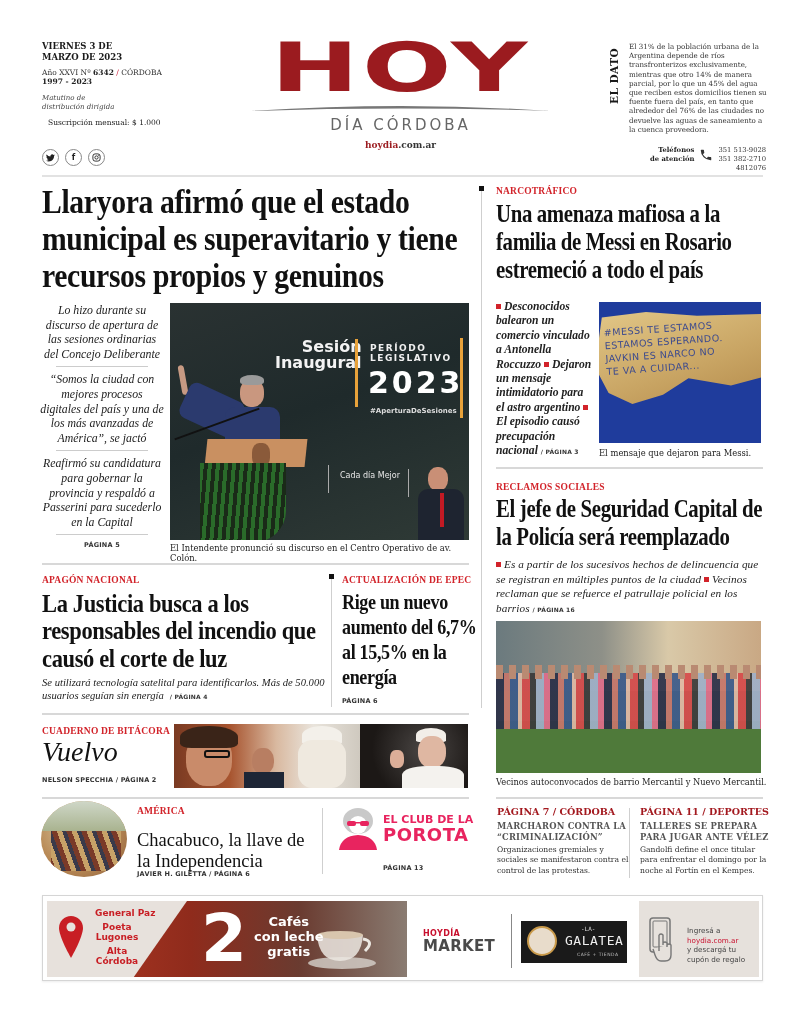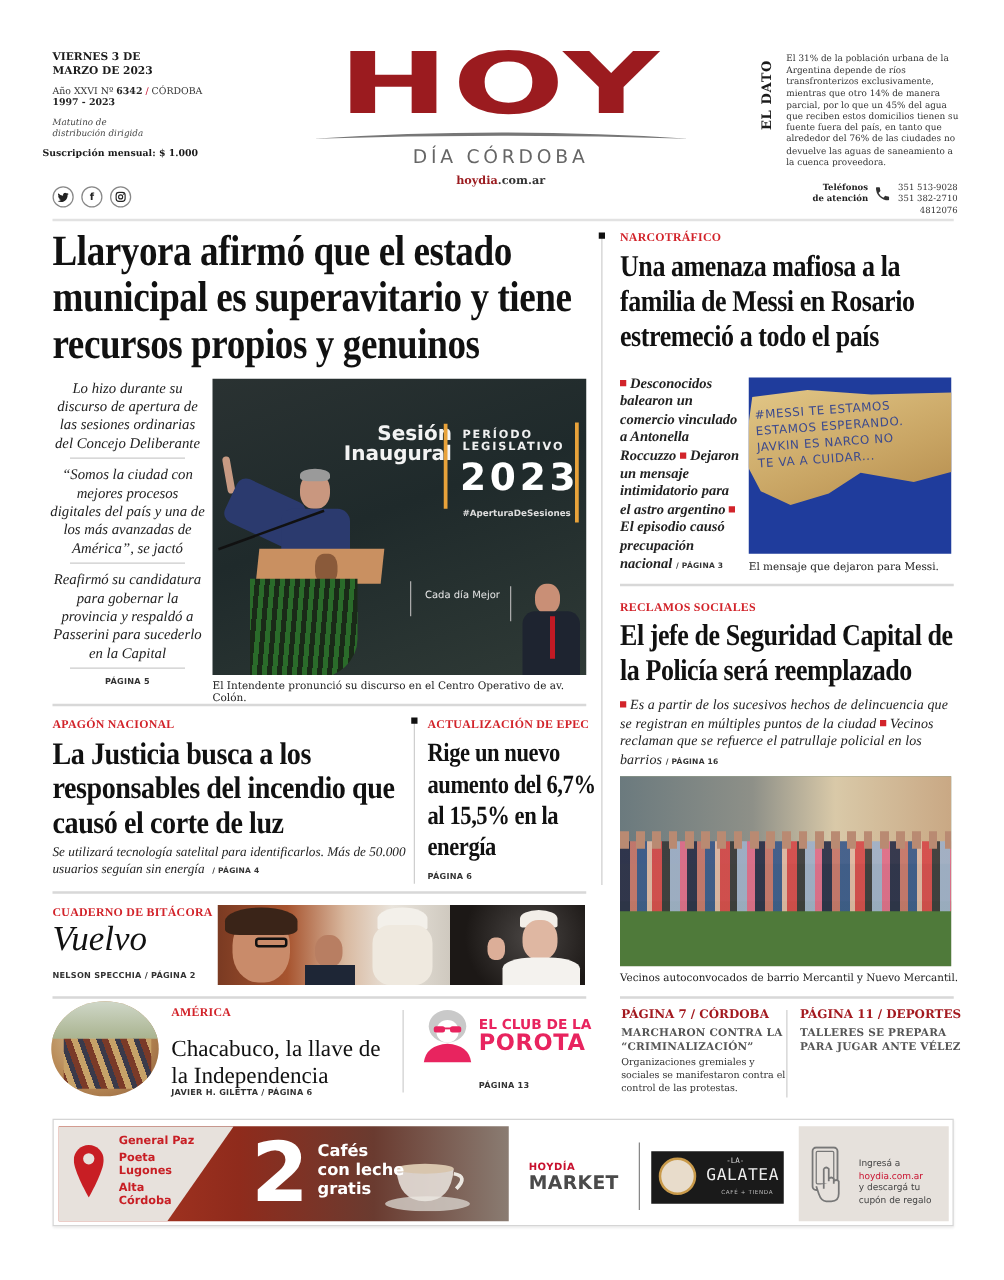--- a/index.html
+++ b/index.html
@@ -14,21 +14,21 @@
   .rule { position: absolute; background: #d8d8d8; }
   .vrule { position: absolute; background: #cfcfcf; width: 1px; }
   .bullet { display: inline-block; width: 5px; height: 5px; background: #d2232a; margin-right: 3px; vertical-align: 1px; }
   .cap { font-family: "DejaVu Serif", serif; font-size: 8.5px; color: #222; }
 
   
   .date { left: 42px; top: 41px; font-family: "DejaVu Serif", serif; font-weight: bold; font-size: 8.5px; line-height: 10.5px; }
   .meta { left: 42px; top: 68px; font-size: 7.5px; line-height: 9px; color: #333; }
   .meta b { color: #222; }
   .motto { left: 42px; top: 94px; font-style: italic; font-size: 7px; line-height: 9px; color: #444; }
-  .subs { left: 34px; top: 118px; font-weight: bold; font-size: 7.5px; }
+  .subs { left: 48px; top: 118px; font-weight: normal; font-size: 7.5px; }
   .social { left: 42px; top: 149px; display: flex; gap: 6px; }
   .social span { width: 17px; height: 17px; border: 1px solid #888; border-radius: 50%; display: flex; align-items: center; justify-content: center; font-family: "DejaVu Sans", sans-serif; font-size: 8px; font-weight: bold; color: #222; }
 
   .logo { left: 248px; top: 36px; width: 305px; height: 130px; text-align: center; }
   .logo-hoy { font-family: "DejaVu Sans", sans-serif; font-weight: bold; font-size: 68px; line-height: 64px; color: #9b1b1f; letter-spacing: 2px; transform: scaleX(1.55); transform-origin: center; display: block; }
   .logo-swoosh { display: block; margin: 4px auto 0; width: 300px; height: 8px; }
   .logo-sub { font-family: "DejaVu Sans", sans-serif; font-size: 15px; color: #666; letter-spacing: 3px; margin-top: 4px; }
   .logo-url { font-family: "DejaVu Serif", serif; font-size: 9px; color: #333; margin-top: 6px; font-weight: bold;}
   .logo-url .r { color: #9b1b1f; }
 
@@ -88,21 +88,21 @@
   .porota-pg { left: 383px; top: 864px; }
 
   
   .sum { width: 132px; }
   .sum .sec { font-family: "DejaVu Serif", serif; font-weight: bold; font-size: 9.5px; color: #a3191f; line-height: 12px; }
   .sum .tit { font-family: "DejaVu Serif", serif; font-weight: bold; font-size: 8.4px; color: #555; line-height: 11px; margin-top: 3px; letter-spacing: 0.2px;}
   .sum .txt { font-size: 7.6px; line-height: 10.4px; color: #333; margin-top: 2px; }
 
   
   .ad { left: 42px; top: 895px; width: 721px; height: 86px; border: 1px solid #d5d5d5; box-shadow: 0 1px 2px rgba(0,0,0,0.08); background: #fff; }
-  .ad-left { position: absolute; left: 4px; top: 5px; width: 360px; height: 76px; overflow: hidden; background: linear-gradient(90deg, #b43a24 0%, #8f2b1c 40%, #6a3b30 70%, #8a7c72 100%); }
+  .ad-left { position: absolute; left: 4px; top: 5px; width: 360px; height: 76px; overflow: hidden; background: linear-gradient(90deg, #b43a24 0%, #8f2b1c 40%, #6a3b30 70%, #8a7c72 100%); text-align: center; }
   .ad-left .paper { position: absolute; left: 0; top: 0; width: 140px; height: 76px; background: #e7e1dc; clip-path: polygon(0 0, 100% 0, 62% 100%, 0 100%); }
   .ad-pin { position: absolute; left: 12px; top: 15px; width: 24px; height: 42px; }
   .ad-places { position: absolute; left: 48px; top: 7px; font-family: "DejaVu Sans", sans-serif; font-weight: bold; font-size: 9px; line-height: 10px; color: #c81e24; }
   .ad-places div { margin-bottom: 4px; }
   .ad-two { position: absolute; left: 154px; top: -2px; font-family: "DejaVu Sans", sans-serif; font-weight: bold; font-size: 66px; color: #fff; line-height: 80px; }
   .ad-cafes { position: absolute; left: 207px; top: 13px; font-family: "DejaVu Sans", sans-serif; font-weight: bold; font-size: 13px; line-height: 15px; color: #fff; }
   .ad-cup { position: absolute; left: 260px; top: 28px; width: 70px; height: 40px; }
 
   .market { position: absolute; left: 380px; top: 33px; font-family: "DejaVu Sans", sans-serif; font-weight: bold; }
   .market .a { font-size: 8px; color: #c8102e; letter-spacing: 0.4px; line-height: 9px; }
@@ -331,20 +331,21 @@
 <div class="rule" style="left:496px; top:797px; width:267px; height:2px;"></div>
 <div class="abs sum" style="left:497px; top:806px;">
   <div class="sec">PÁGINA 7 / CÓRDOBA</div>
   <div class="tit">MARCHARON CONTRA LA “CRIMINALIZACIÓN”</div>
   <div class="txt">Organizaciones gremiales y sociales se manifestaron contra el control de las protestas.</div>
 </div>
 <div class="vrule" style="left:629px; top:808px; height:70px;"></div>
 <div class="abs sum" style="left:640px; top:806px;">
   <div class="sec">PÁGINA 11 / DEPORTES</div>
   <div class="tit">TALLERES SE PREPARA PARA JUGAR ANTE VÉLEZ</div>
+  <div class="txt">Gandolfi define el once titular para enfrentar el domingo por la noche al Fortín en el Kempes.</div>
 </div>
 
 <div class="abs ad">
   <div class="ad-left">
     <div class="paper"></div>
     <svg class="ad-pin" viewBox="0 0 24 42">
         <path d="M12 0C5.4 0 0 5.4 0 12c0 9 12 30 12 30s12-21 12-30C24 5.4 18.6 0 12 0z" fill="#c81e24"></path>
         <circle cx="12" cy="11" r="4.5" fill="#e7e1dc"></circle>
       </svg>
     <div class="ad-places">

